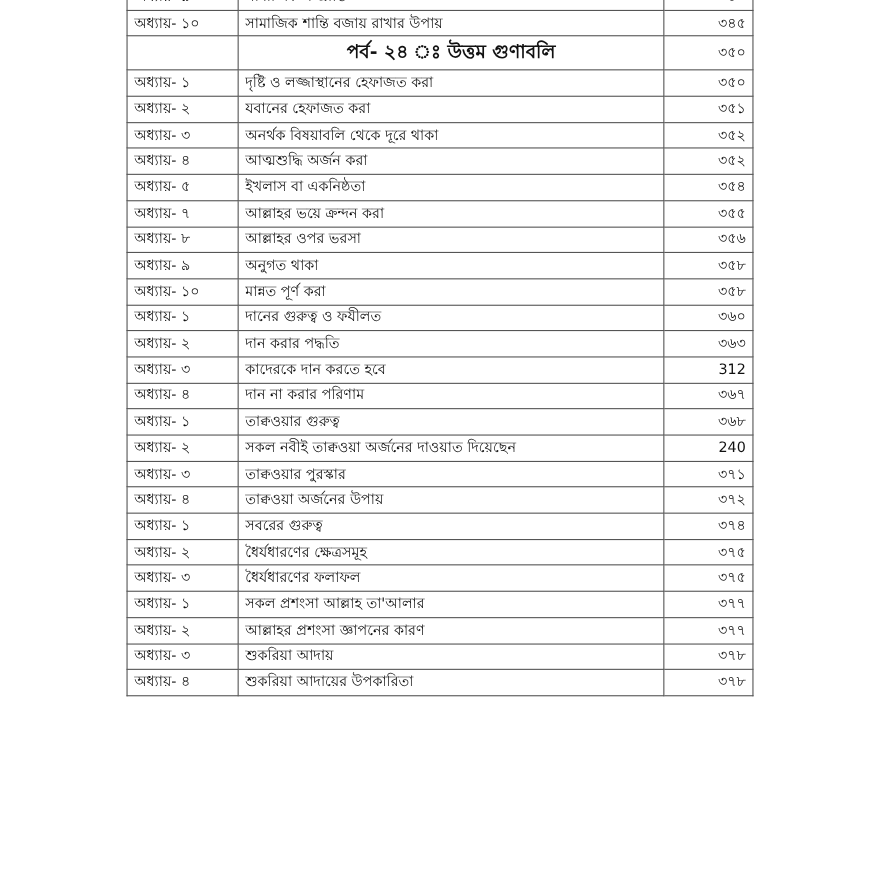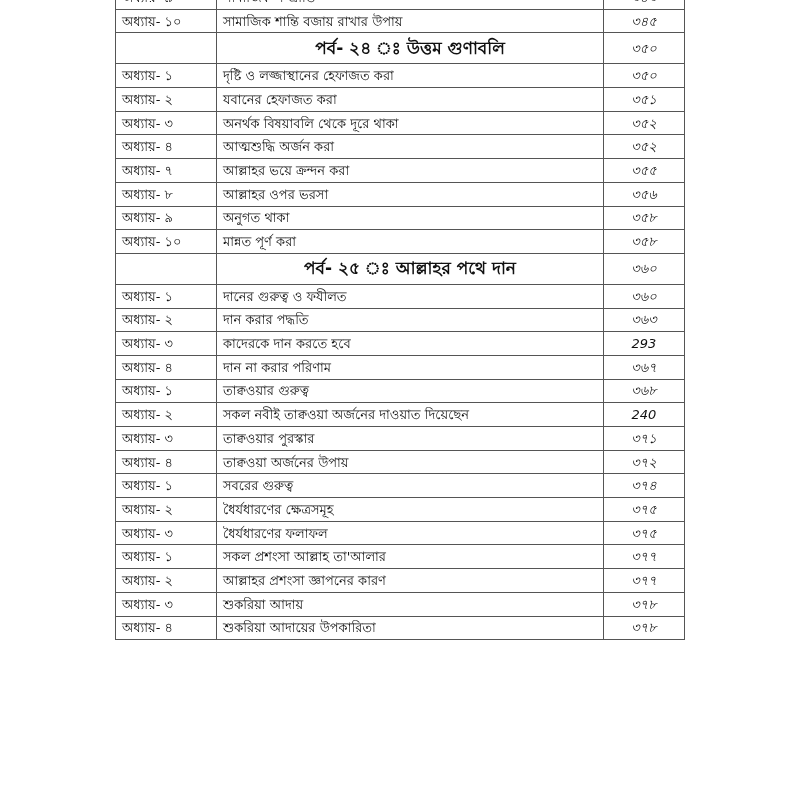--- a/index.html
+++ b/index.html
@@ -5,21 +5,21 @@
   html, body { margin: 0; padding: 0; background: #ffffff; }
   body { width: 800px; height: 800px; overflow: hidden; position: relative;
          font-family: "DejaVu Sans", "Liberation Sans", sans-serif; color: #111; }
   .toc { position: absolute; left: 115px; top: -15px; width: 569px;
          border-collapse: collapse; table-layout: fixed; }
   .toc td { border: 1px solid #555; padding: 0 6px; font-size: 13px; line-height: 1;
             height: 22.7px; white-space: nowrap; overflow: hidden; }
   .toc col.c1 { width: 101px; }
   .toc col.c2 { width: 387px; }
   .toc col.c3 { width: 81px; }
-  .toc td.num { text-align: center; font-style: italic; }
+  .toc td.num { text-align: right; }
   .toc tr.part td { height: 30px; margin-left: 41px; }
   .toc tr.part td.title { text-align: center; font-weight: bold; font-size: 17px; }
 </style>
 </head>
 <body>
 
 <table class="toc">
   <colgroup>
       <col class="c1">
       <col class="c2">
@@ -55,58 +55,58 @@
     <td class="label">অধ্যায়- ৩</td>
     <td class="title">অনর্থক বিষয়াবলি থেকে দূরে থাকা</td>
     <td class="num">৩৫২</td>
   </tr>
       <tr>
     <td class="label">অধ্যায়- ৪</td>
     <td class="title">আত্মশুদ্ধি অর্জন করা</td>
     <td class="num">৩৫২</td>
   </tr>
       <tr>
+    <td class="label">অধ্যায়- ৫</td>
+    <td class="title">ইখলাস বা একনিষ্ঠতা</td>
+    <td class="num">৩৫৪</td>
+  </tr>
+      <tr>
     <td class="label">অধ্যায়- ৭</td>
     <td class="title">আল্লাহর ভয়ে ক্রন্দন করা</td>
     <td class="num">৩৫৫</td>
   </tr>
       <tr>
     <td class="label">অধ্যায়- ৮</td>
     <td class="title">আল্লাহর ওপর ভরসা</td>
     <td class="num">৩৫৬</td>
   </tr>
       <tr>
     <td class="label">অধ্যায়- ৯</td>
     <td class="title">অনুগত থাকা</td>
     <td class="num">৩৫৮</td>
   </tr>
       <tr>
     <td class="label">অধ্যায়- ১০</td>
     <td class="title">মান্নত পূর্ণ করা</td>
     <td class="num">৩৫৮</td>
   </tr>
-      <tr class="part">
-    <td class="label"></td>
-    <td class="title">পর্ব- ২৫ ঃ  আল্লাহর পথে দান</td>
-    <td class="num">৩৬০</td>
-  </tr>
       <tr>
     <td class="label">অধ্যায়- ১</td>
     <td class="title">দানের গুরুত্ব ও ফযীলত</td>
     <td class="num">৩৬০</td>
   </tr>
       <tr>
     <td class="label">অধ্যায়- ২</td>
     <td class="title">দান করার পদ্ধতি</td>
     <td class="num">৩৬৩</td>
   </tr>
       <tr>
     <td class="label">অধ্যায়- ৩</td>
     <td class="title">কাদেরকে দান করতে হবে</td>
-    <td class="num">293</td>
+    <td class="num">312</td>
   </tr>
       <tr>
     <td class="label">অধ্যায়- ৪</td>
     <td class="title">দান না করার পরিণাম</td>
     <td class="num">৩৬৭</td>
   </tr>
       <tr>
     <td class="label">অধ্যায়- ১</td>
     <td class="title">তাক্বওয়ার গুরুত্ব</td>
     <td class="num">৩৬৮</td>

